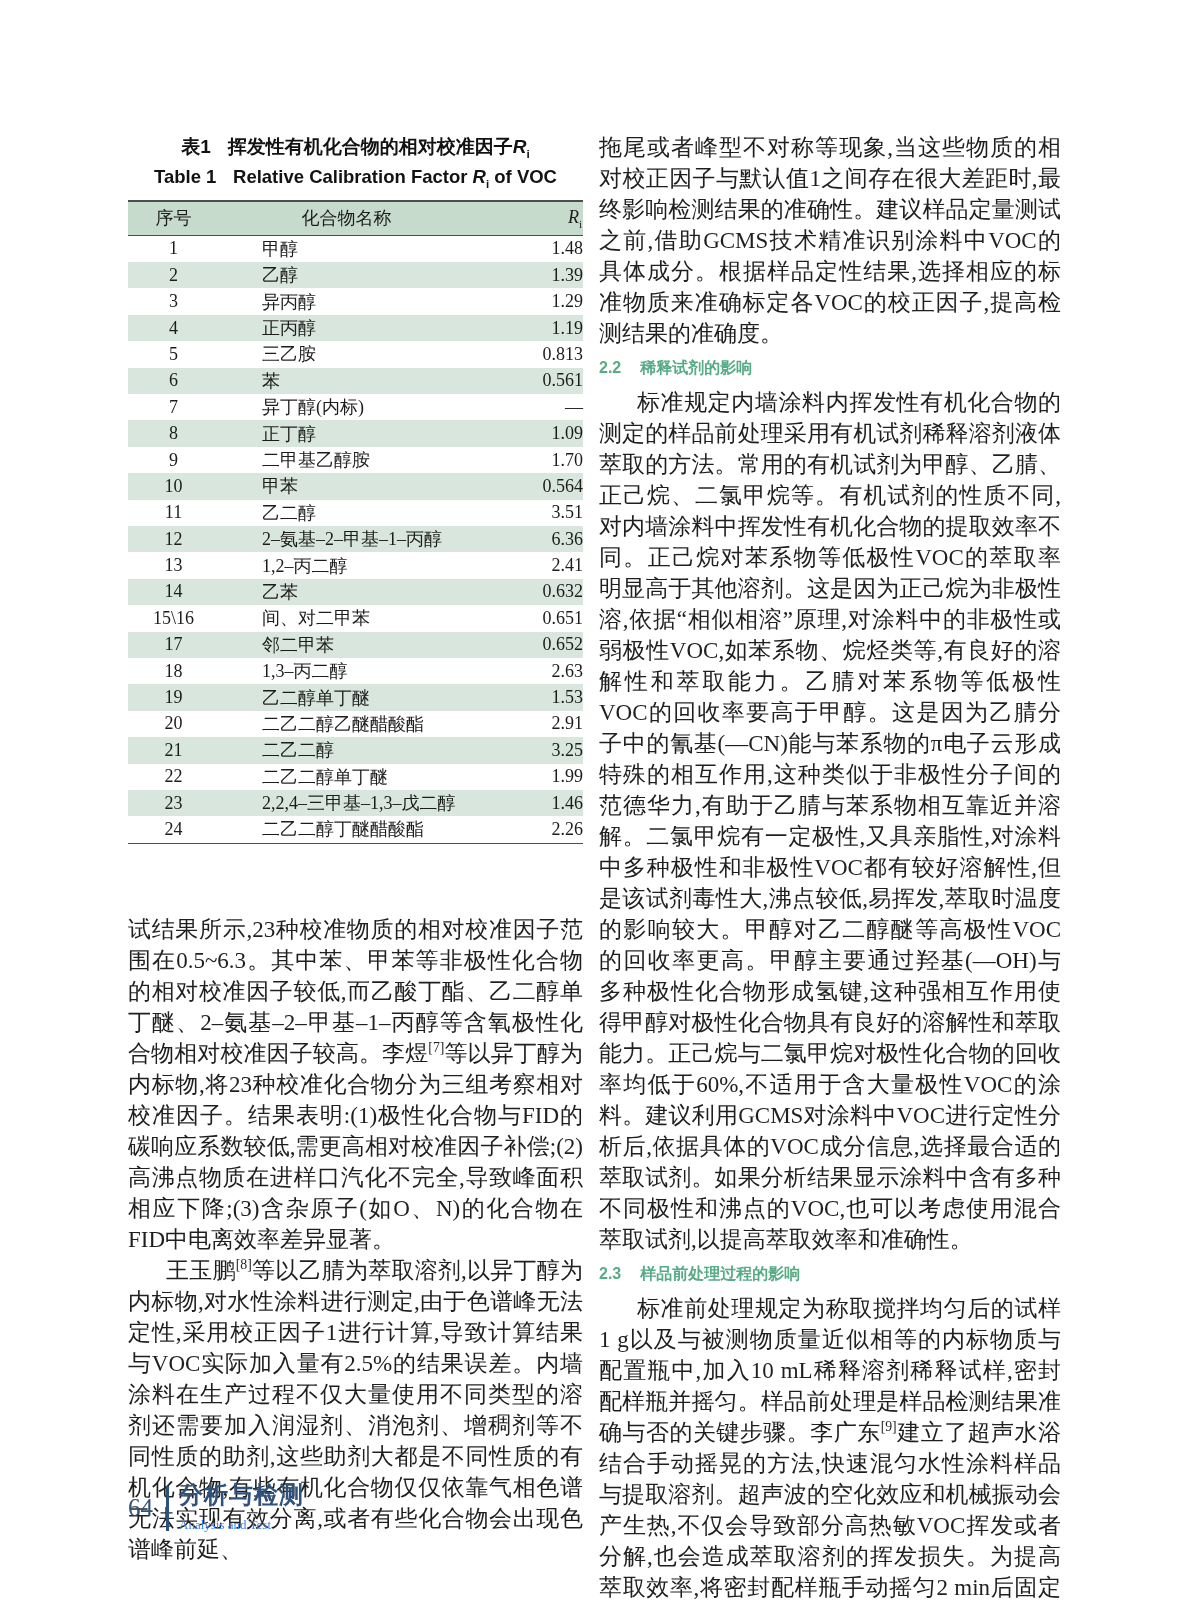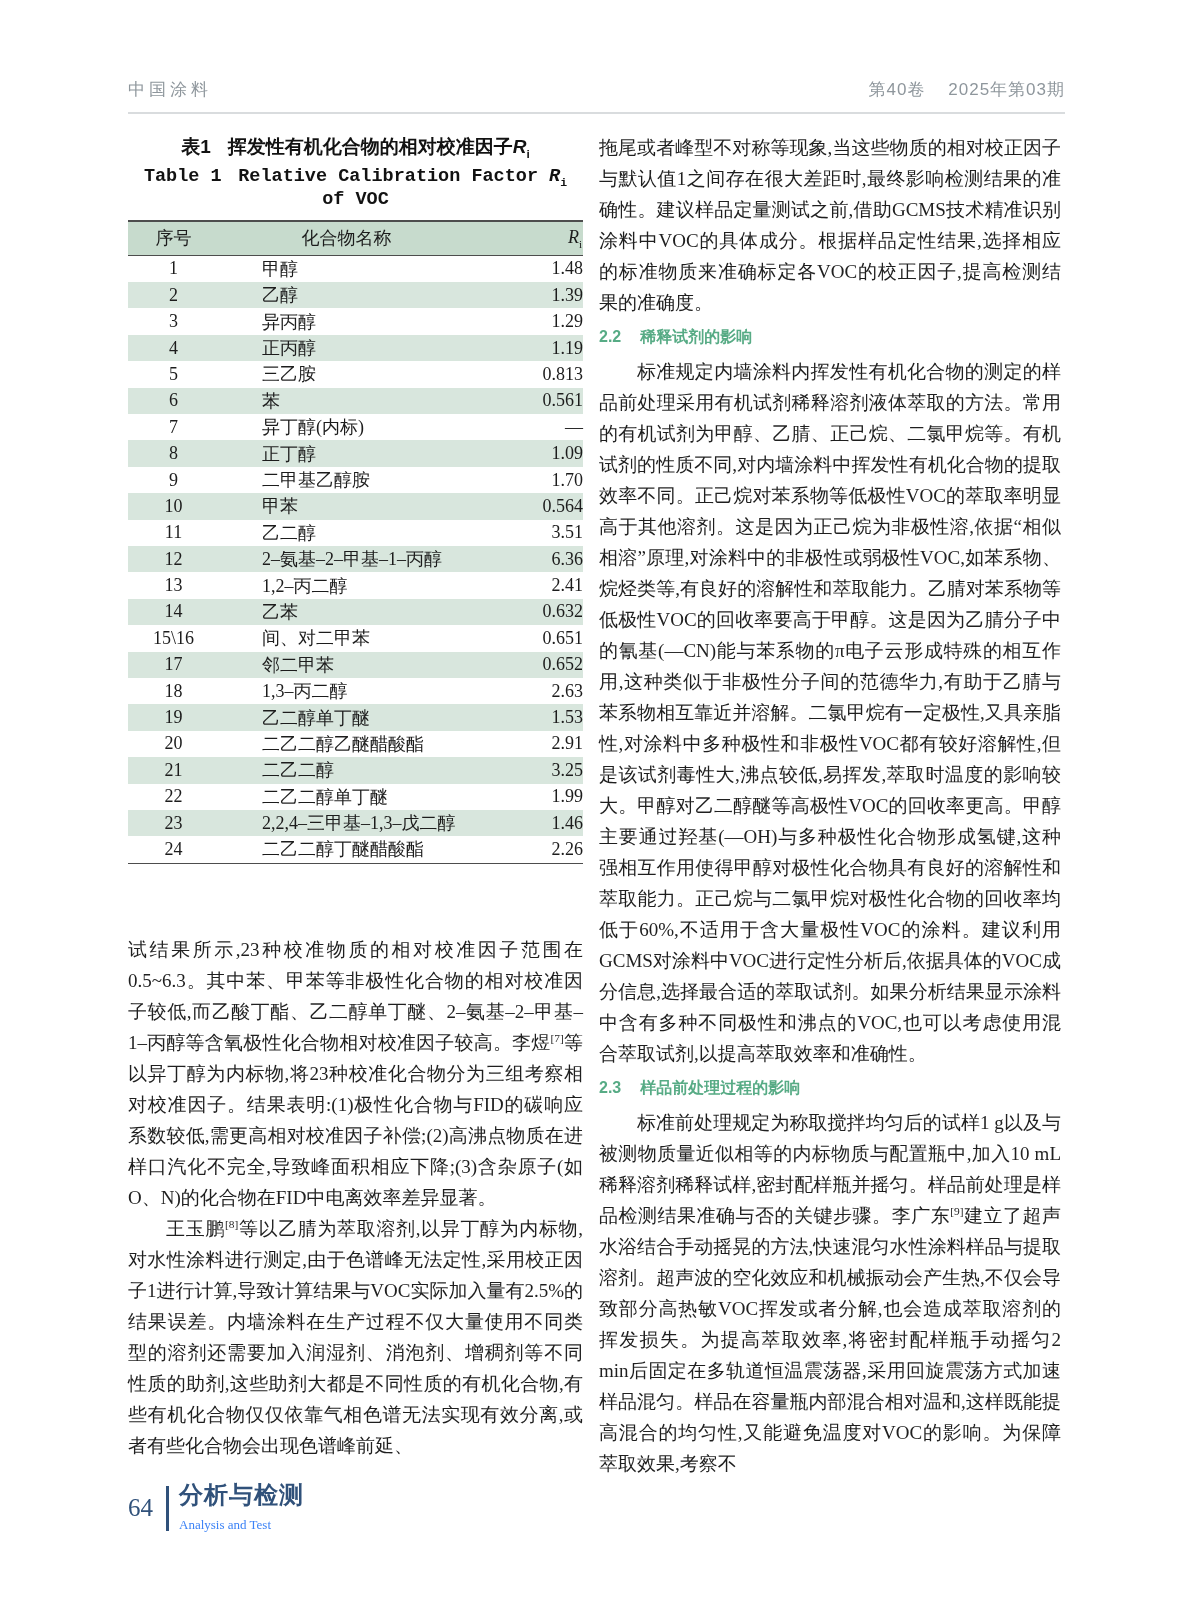--- a/index.html
+++ b/index.html
@@ -14,65 +14,58 @@
   .issue-info span{margin-left:18px;letter-spacing:1px;}
 
   
   .col{position:absolute;top:132px;}
   .col-left{left:128px;width:455px;}
   .col-right{left:599px;width:462px;}
 
   
   .tbl-title-cn{text-align:center;font-family:"Liberation Sans","DejaVu Sans",sans-serif;font-weight:bold;
                 font-size:19px;color:#121212;margin:2px 0 6px;}
-  .tbl-title-en{text-align:center;font-family:Liberation Mono, monospace;font-weight:bold;font-size:18.5px;
+  .tbl-title-en{text-align:center;font-family:Liberation Sans, sans-serif;font-weight:bold;font-size:18.5px;
                 color:#121212;margin:0 0 10px;}
   .gap{margin-left:0.9em;}
   .it{font-style:italic;}
   sub{font-size:0.62em;}
   sup{font-size:0.6em;line-height:0;}
   .voc-table{width:100%;border-collapse:collapse;font-size:18px;color:#1c1c1c;
              border-top:2px solid #4d4d4d;border-bottom:1.5px solid #4d4d4d;}
   .voc-table th{font-weight:normal;height:31px;background:var(--table_header_bg,#c7dbcd);
                 border-bottom:1px solid #4d4d4d;}
   .voc-table td{height:26.4px;padding:0;}
   .voc-table tbody tr:nth-child(even){background:var(--table_stripe_bg,#d8e6dd);}
   .col-no{width:20%;text-align:center;}
   td.col-name{text-align:left;padding-left:43px;}
   th.col-name{text-align:center;}
   .col-ri{width:24%;text-align:right;}
 
   
-  .body-text{font-size:19px;line-height:31px;text-align:justify;margin:0;}
+  .body-text{font-size:23px;line-height:31px;text-align:justify;margin:0;}
   .body-text.indent{text-indent:38px;}
   .col-left .body-text:first-of-type{margin-top:70px;}
   .sec-heading{font-family:"Liberation Sans","DejaVu Sans",sans-serif;font-weight:bold;font-size:16px;
                color:var(--accent_green,#57ab85);margin:3px 0;line-height:32px;}
   .sec-num{margin-right:19px;}
 
   
   .page-footer{position:absolute;left:128px;top:1483px;display:flex;align-items:center;}
   .page-num{font-size:25px;color:var(--footer_navy,#30517a);margin-right:13px;}
   .footer-bar{width:3px;height:45px;background:var(--footer_navy,#30517a);margin-right:10px;}
   .sec-cn{font-family:"Liberation Sans","DejaVu Sans",sans-serif;font-weight:bold;font-size:24px;
           color:var(--footer_navy,#30517a);letter-spacing:1px;line-height:24px;}
   .sec-en{font-size:13px;color:#3b82f6;margin-top:10px;}
 </style>
 </head>
 <body>
 
 <div class="page">
 
-  <header class="page-header">
-    <span class="journal-name">中国涂料</span>
-    <span class="issue-info">
-      <span>第40卷</span>
-      <span>2025年第03期</span>
-    </span>
-  </header>
 
   <div class="col col-left">
     <div class="tbl-title-cn"><span>表1</span><span class="gap">挥发性有机化合物的相对校准因子</span><span class="it">R</span><sub>i</sub></div>
     <div class="tbl-title-en"><span>Table 1</span><span class="gap">Relative Calibration Factor </span><span class="it">R</span><sub>i</sub><span> of VOC</span></div>
 
     <table class="voc-table">
       <thead>
         <tr>
           <th class="col-no">序号</th>
           <th class="col-name">化合物名称</th>

